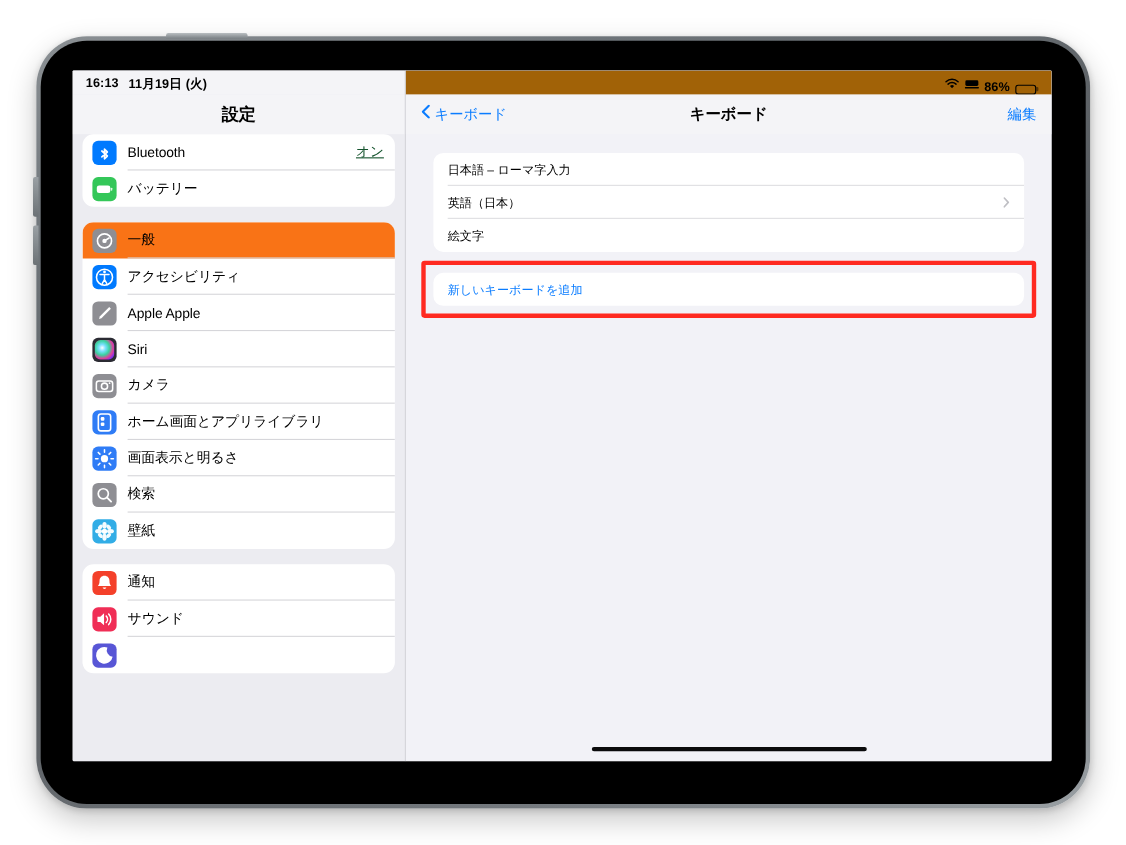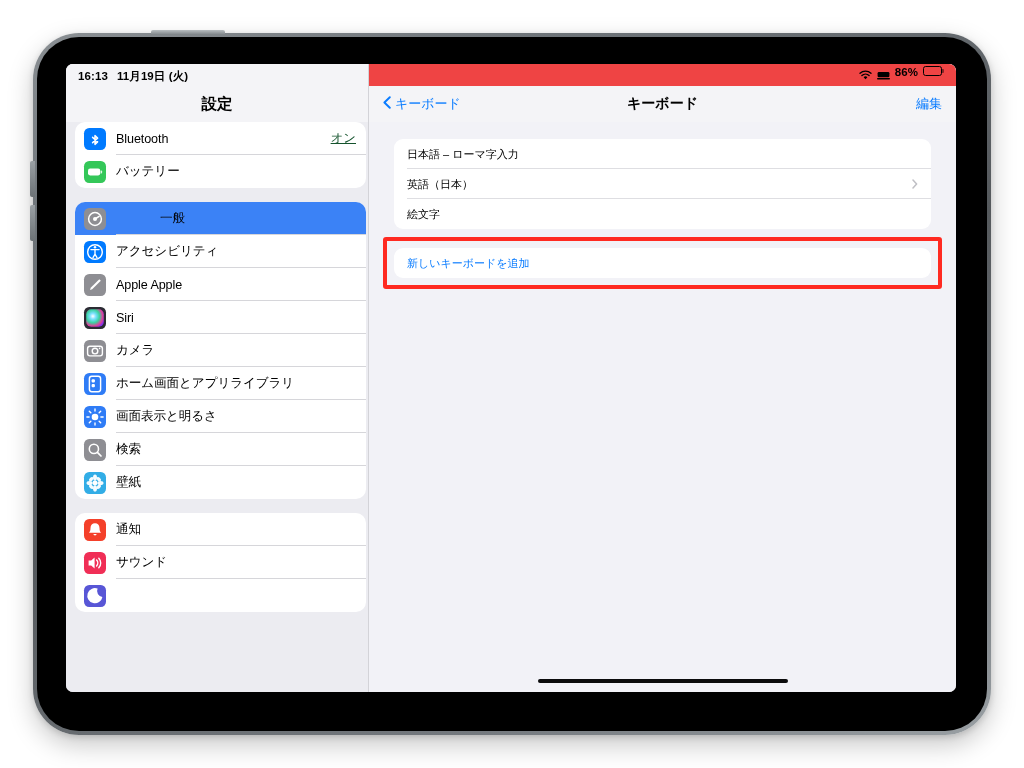--- a/index.html
+++ b/index.html
@@ -40,21 +40,21 @@
   #volume-down { left: -3px; top: 172px; width: 5px; height: 36px; border-radius: 2px 0 0 2px;}
 
   
   #screen {
     position: absolute;
     left: 66px; top: 64px;
     width: 890px; height: 628px;
     overflow: hidden;
     background: #f2f2f7;
     display: flex;
-    border-radius: 7px;
+    border-radius: 1px;
   }
 
   
   #sidebar {
     width: 302px;
     flex: 0 0 302px;
     height: 100%;
     background: #ececf1;
     position: relative;
     overflow: hidden;
@@ -80,34 +80,34 @@
     align-items: center;
     justify-content: center;
     text-align: right;
   }
   #sidebar-title {
     font-size: 15.5px;
     font-weight: bold;
     color: #000;
   }
   .side-group {
-    margin: 0 2px 14px 9px;
+    margin: 0 9px 14px 9px;
     background: #ffffff;
     border-radius: 10px;
     overflow: hidden;
   }
   .side-row {
     height: 33px;
     display: flex;
     align-items: center;
     padding: 0 10px 0 9px;
     position: relative;
     background: transparent;
   }
-  .side-row.selected { background: #3b82f6; gap: 44px; }
+  .side-row.selected { background: #f97316; }
   .side-row .sep {
     position: absolute;
     left: 41px; right: 0; bottom: 0;
     height: 1px;
     background: #d6d6da;
   }
   .side-row:last-child .sep { display: none; }
   .app-icon {
     width: 22px; height: 22px;
     border-radius: 5.2px;
@@ -139,25 +139,25 @@
     height: 100%;
     background: #f2f2f7;
     position: relative;
     border-left: 1px solid #d3d3d8;
     display: flex;
     flex-direction: column;
   }
   #detail-status {
     height: 22px;
     display: flex;
-    align-items: flex-start;
+    align-items: flex-end;
     justify-content: flex-end;
     padding: 2px 14px 0 0;
     gap: 5px;
-    background: #ef4444;
+    background: #a16207;
   }
   #detail-nav {
     height: 36px;
     background: #f4f4f7;
     display: flex;
     align-items: center;
     position: relative;
     padding: 0 14px;
   }
   #back-button {

